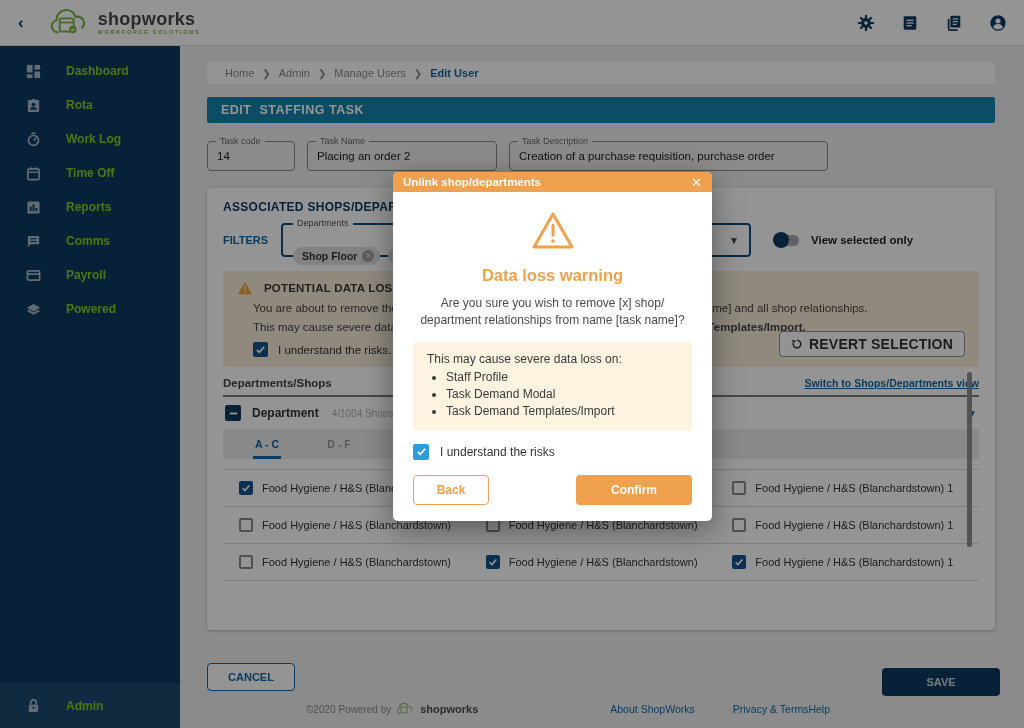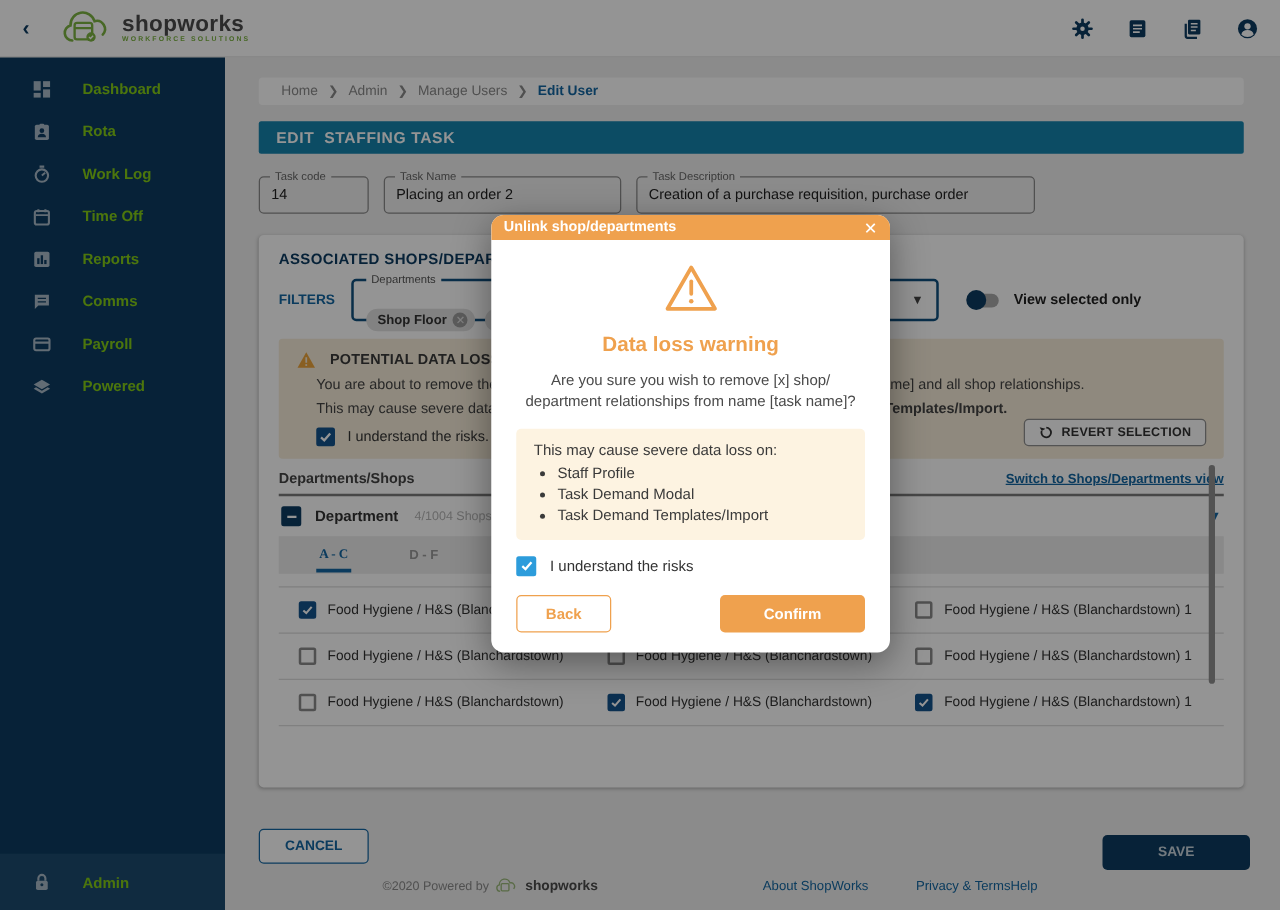--- a/index.html
+++ b/index.html
@@ -51,42 +51,42 @@
   .toggle-track { width:24px; height:11px; background:#a9a9a9; border-radius:6px; position:relative; }
   .toggle-thumb { position:absolute; left:-2px; top:-3px; width:16px; height:16px; border-radius:50%; background:#0d3c61; }
   .toggle-label { margin-left:12px; font-size:11.5px; color:#222; font-weight:600; }
 
   .warn-panel { margin-top:14px; background:#f6ecd9; border-radius:3px; padding:10px 14px 10px 14px; position:relative; }
   .warn-title-row { display:flex; align-items:center; gap:11px; }
   .warn-title { font-size:11.5px; font-weight:bold; color:#3a3a3a; letter-spacing:.2px; }
   .warn-line { margin:7px 0 0 16px; font-size:11.5px; color:#444; white-space:nowrap; overflow:hidden; }
   .warn-cb-row { margin:9px 0 0 16px; display:flex; align-items:center; gap:10px; }
   .warn-cb-label { font-size:11.5px; color:#333; }
-  .revert-btn { position:absolute; right:14px; bottom:10px; display:flex; align-items:center; gap:6px; background:#fdfdfd; border:1px solid #8f8f8f; border-radius:4px; padding:4px 11px; font-size:10px; font-weight:bold; color:#333; letter-spacing:.2px; cursor:pointer; }
+  .revert-btn { position:absolute; right:14px; bottom:10px; display:flex; align-items:center; gap:6px; background:#fdfdfd; border:1px solid #8f8f8f; border-radius:4px; padding:4px 11px; font-size:14px; font-weight:bold; color:#333; letter-spacing:.2px; cursor:pointer; }
 
   .cb { width:15px; height:15px; border:2px solid #8a8a8a; border-radius:2px; background:#fff; display:flex; align-items:center; justify-content:center; flex:none; cursor:pointer; }
   .cb.checked { background:#14538c; border-color:#14538c; }
   .cb.blue { background:#2d9cdb; border-color:#2d9cdb; }
   .cb.indet { background:#0d3c61; border-color:#0d3c61; }
 
   .tbl-header { margin-top:10px; display:flex; align-items:flex-end; justify-content:space-between; padding-bottom:6px; border-bottom:2px solid #7a7a7a; }
   .tbl-header-left { font-size:11.5px; font-weight:bold; color:#444; }
   .tbl-header-link { font-size:10.5px; font-weight:bold; color:#1467a2; text-decoration:underline; cursor:pointer; }
 
   .dept-row { height:32px; display:flex; align-items:center; gap:11px; padding:0 2px; }
   .dept-row .cb { width:16px; height:16px; }
   .dept-name { font-size:12px; font-weight:bold; color:#333; }
   .dept-meta { font-size:10px; color:#b4b4b4; margin-left:2px; }
   .dept-caret { margin-left:auto; color:#1467a2; font-size:10px; cursor:pointer; }
 
   .tabs { height:30px; background:#ececec; display:flex; align-items:stretch; padding-left:8px; }
   .tab { width:72px; display:flex; align-items:center; justify-content:center; font-size:10.5px; font-weight:bold; color:#9a9a9a; cursor:pointer; }
   .tab span { padding:8px 2px 6px; border-bottom:3px solid transparent; }
   .tab.active { color:#1467a2; }
-  .tab.active span { border-bottom-color:#1467a2;font-family:Liberation Serif, serif; }
+  .tab.active span { border-bottom-color:#1467a2; }
 
   .rows { margin-top:10px; border-top:1px solid #dcdcdc; }
   .trow { height:37px; display:flex; align-items:center; border-bottom:1px solid #dcdcdc; }
   .tcell { flex:1; display:flex; align-items:center; gap:9px; }
   .tcell:first-child { padding-left:16px; }
   .tcell .cb { width:14px; height:14px; }
   .tcell-label { font-size:11px; color:#333; }
 
   .scroll-thumb { position:absolute; right:23px; top:184px; width:5px; height:175px; background:#8f8f8f; border-radius:3px; }
 
@@ -94,21 +94,21 @@
   .save-btn { position:absolute; right:24px; top:622px; width:118px; height:28px; background:#0d3c61; border-radius:4px; color:#c8d4dd; font-size:11px; font-weight:bold; display:flex; align-items:center; justify-content:center; cursor:pointer; }
 
   .footer { position:absolute; left:27px; right:29px; top:656px; display:flex; align-items:center; font-size:10px; color:#8a8a8a; }
   .foot-copy { display:flex; align-items:center; gap:5px; margin-left:99px; }
   .foot-brand { color:#4a4a4a; font-weight:bold; font-size:11px; }
   .foot-link { color:#1467a2; cursor:pointer; font-size:10.5px; }
   .fl-1 { margin-left:132px; } .fl-2 { margin-left:38px; } .fl-3 { }
 
   
   .overlay { position:absolute; inset:0; background:rgba(0,0,0,.42); z-index:10; }
-  .modal { position:absolute; left:393px; top:172px; width:319px; background:#fff; border-radius:10px; overflow:hidden; z-index:20; box-shadow:0 8px 30px rgba(0,0,0,.4); }
+  .modal { position:absolute; left:393px; top:172px; width:319px; background:#fff; border-radius:5px; overflow:hidden; z-index:20; box-shadow:0 8px 30px rgba(0,0,0,.4); }
   .modal-header { height:20px; background:#efa14e; display:flex; align-items:center; padding:0 10px; }
   .modal-title { color:#fff; font-size:11.5px; font-weight:bold; }
   .modal-close { margin-left:auto; color:#fff; font-size:13px; font-weight:bold; cursor:pointer; line-height:1; }
   .modal-body { padding:10px 20px 16px; text-align:center; }
   .warn-tri-big { margin:8px auto 0; width:46px; }
   .modal-heading { margin-top:10px; color:#efa14e; font-size:16.5px; font-weight:bold; }
   .modal-question { margin:10px auto 0; max-width:272px; font-size:12px; color:#4a4a4a; line-height:1.45; }
   .loss-box { margin-top:12px; background:#fdf3e1; border-radius:4px; padding:10px 12px 10px 14px; text-align:left; font-size:12px; color:#3a3a3a; }
   .loss-box ul { margin:4px 0 0; padding-left:19px; }
   .loss-box li { margin:3px 0; }

